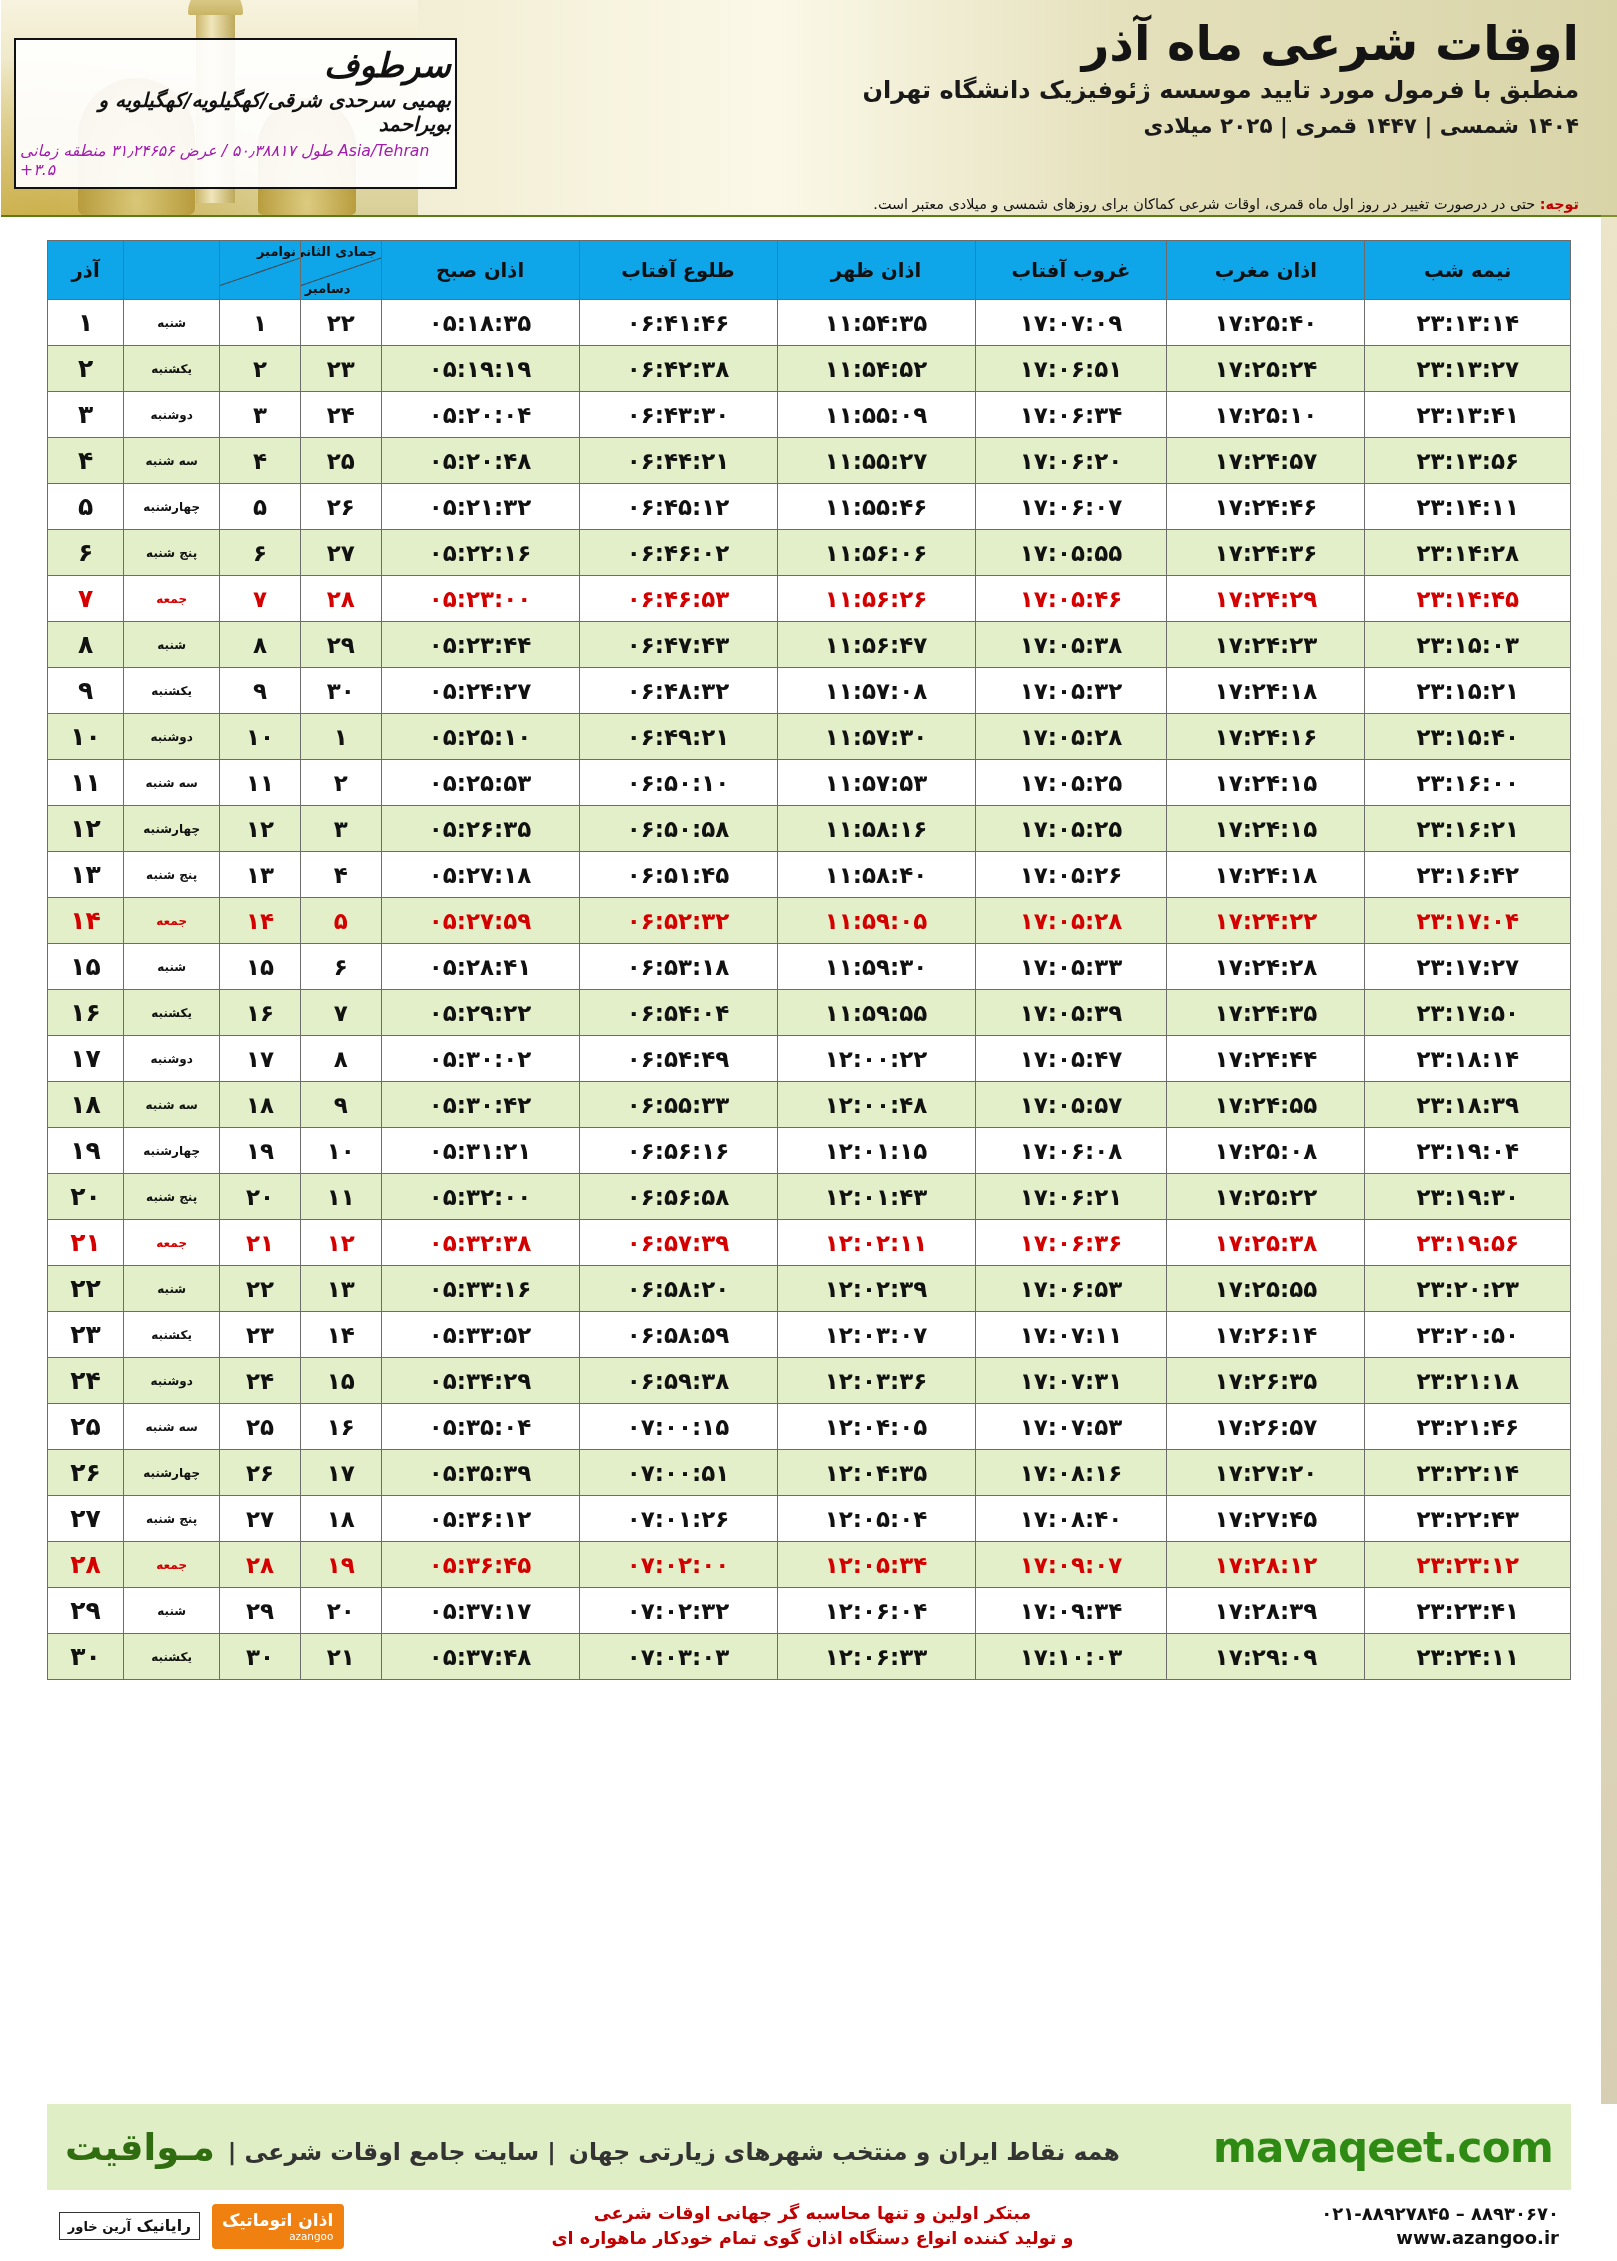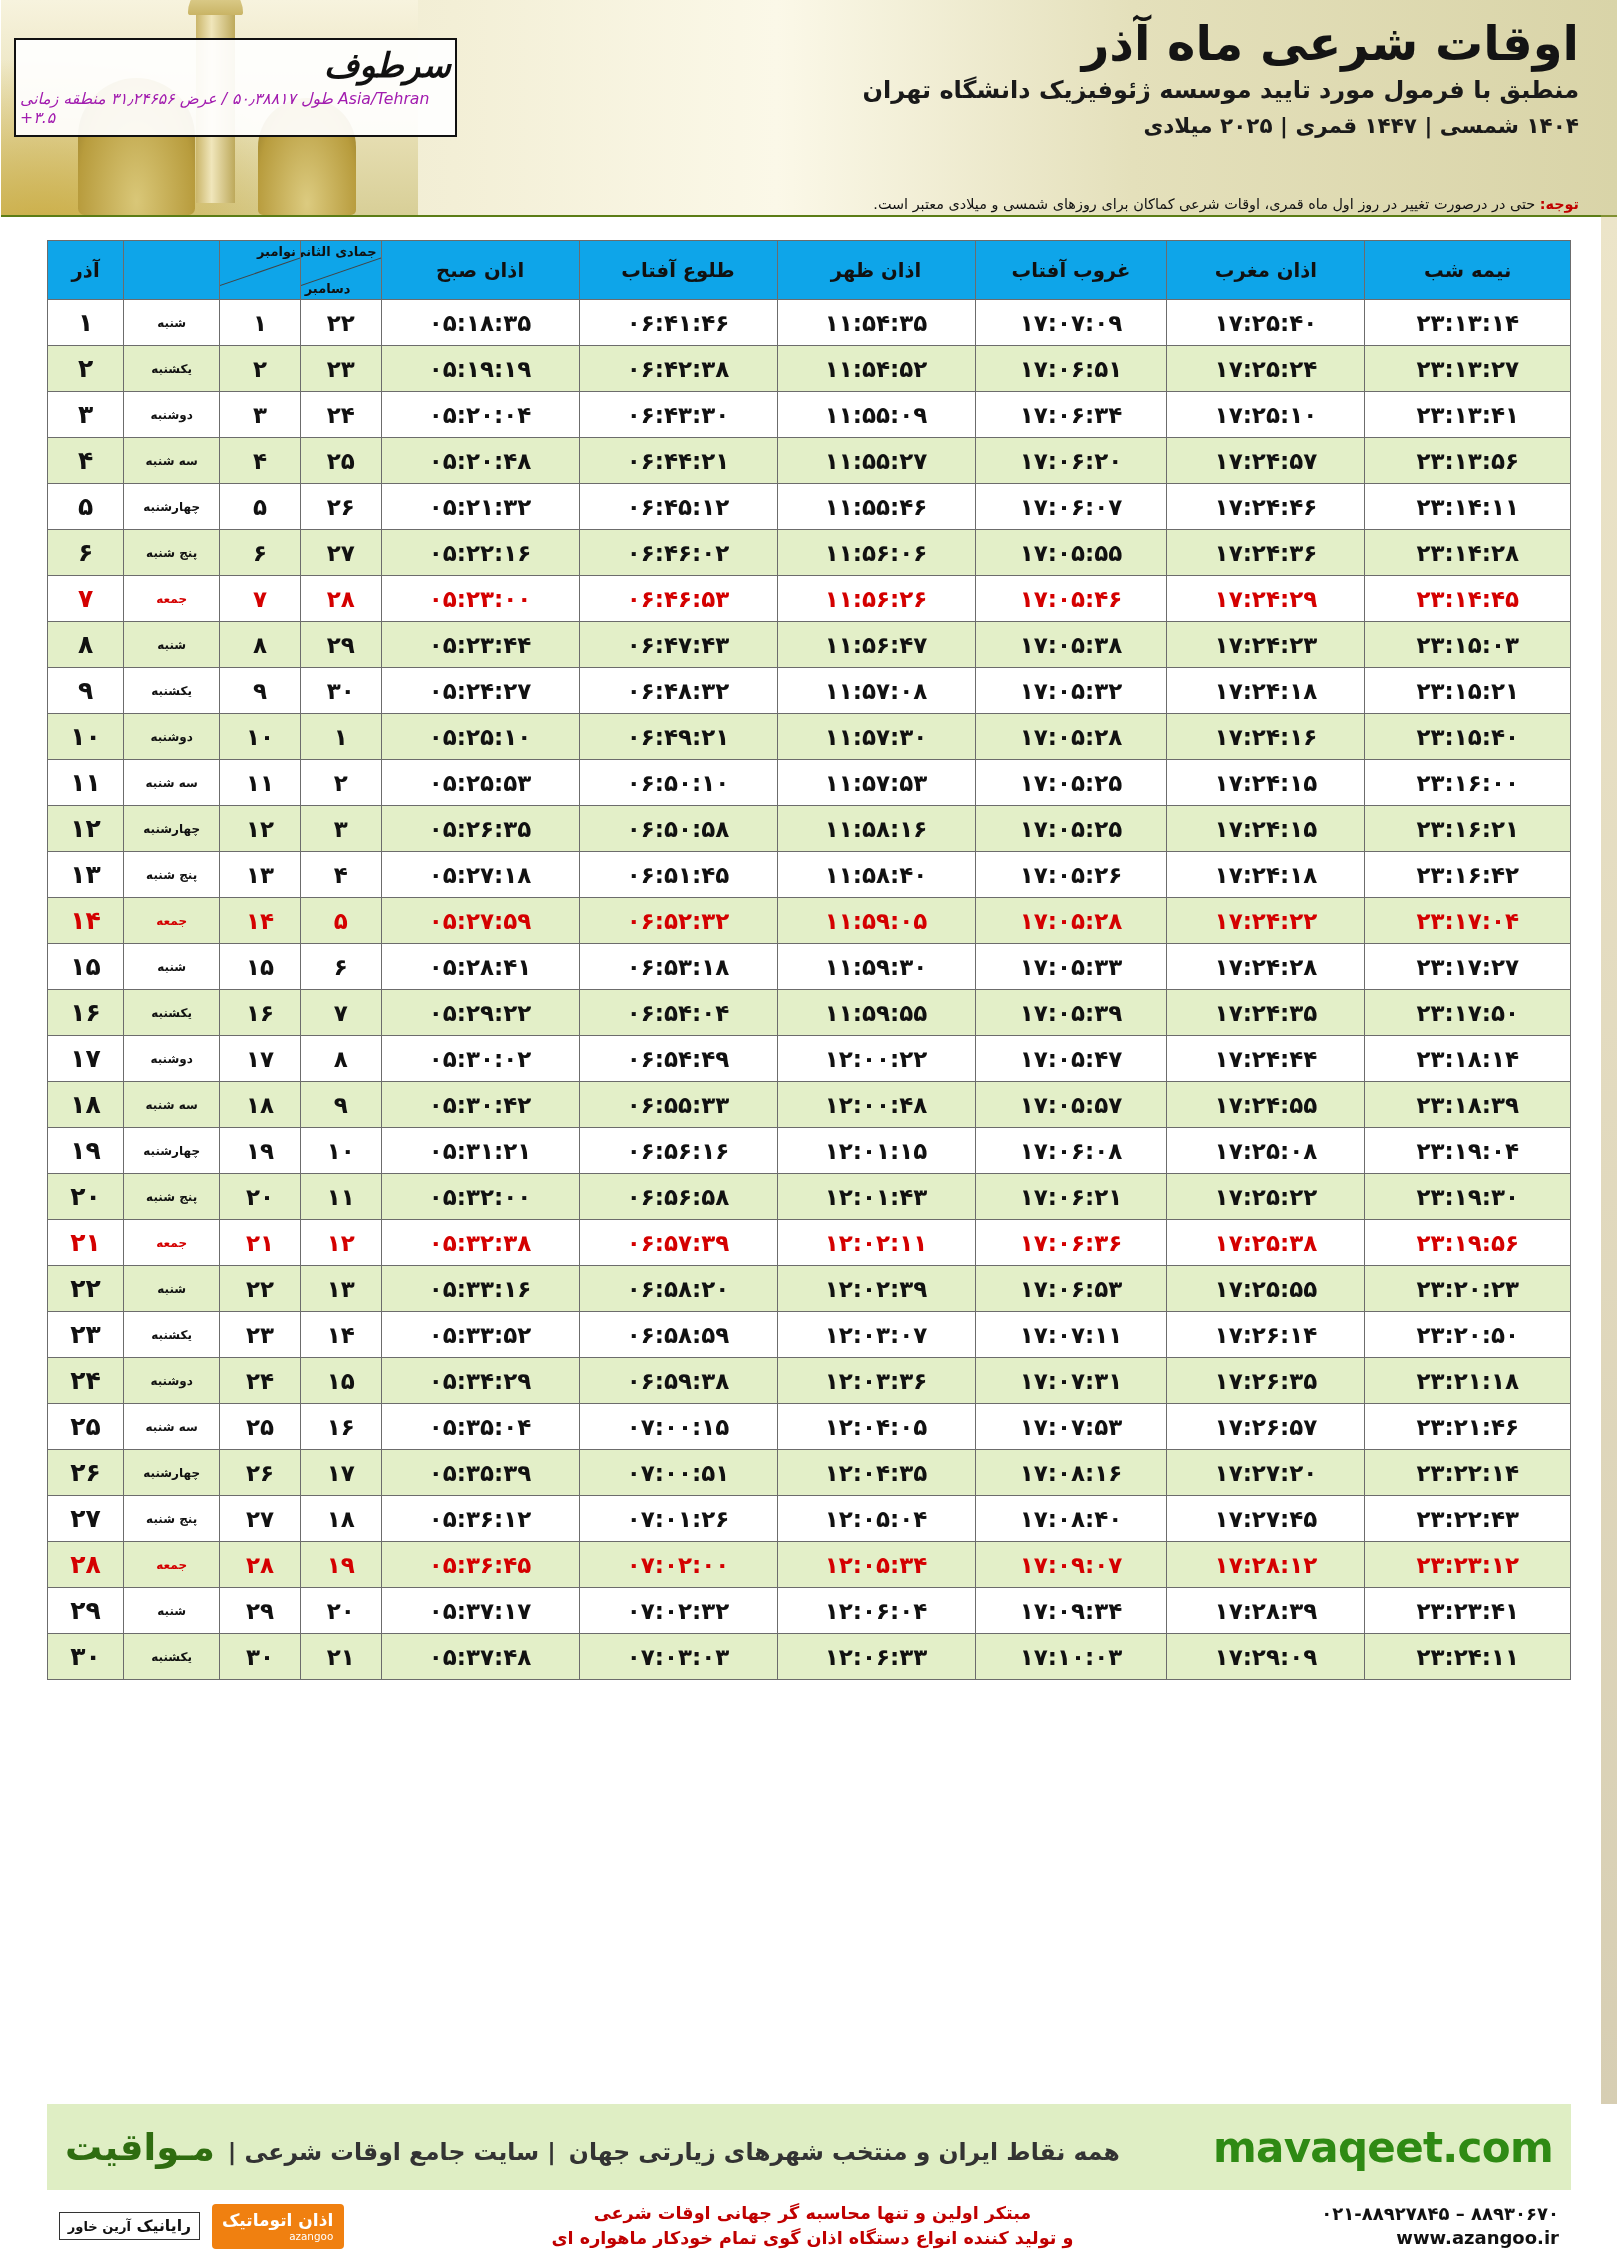--- a/index.html
+++ b/index.html
@@ -182,20 +182,21 @@
   </div>
 
   <div class="header-text">
     <div class="h-title">اوقات شرعی ماه آذر</div>
     <div class="h-sub">منطبق با فرمول مورد تایید موسسه ژئوفیزیک دانشگاه تهران</div>
     <div class="h-dates">۱۴۰۴ شمسی | ۱۴۴۷ قمری | ۲۰۲۵ میلادی</div>
   </div>
 
   <div class="city-box">
     <div class="city-name">سرطوف</div>
+    <div class="city-region">بهمیی سرحدی شرقی/کهگیلویه/کهگیلویه و بویراحمد</div>
     <div class="city-coords">طول ۵۰٫۳۸۸۱۷ / عرض ۳۱٫۲۴۶۵۶ منطقه زمانی Asia/Tehran +۳.۵</div>
   </div>
 
   <div class="note">
     <b>توجه:</b>
     <span>حتی در درصورت تغییر در روز اول ماه قمری، اوقات شرعی کماکان برای روزهای شمسی و میلادی معتبر است.</span>
   </div>
 </div>
 
 <div class="right-band"></div>

